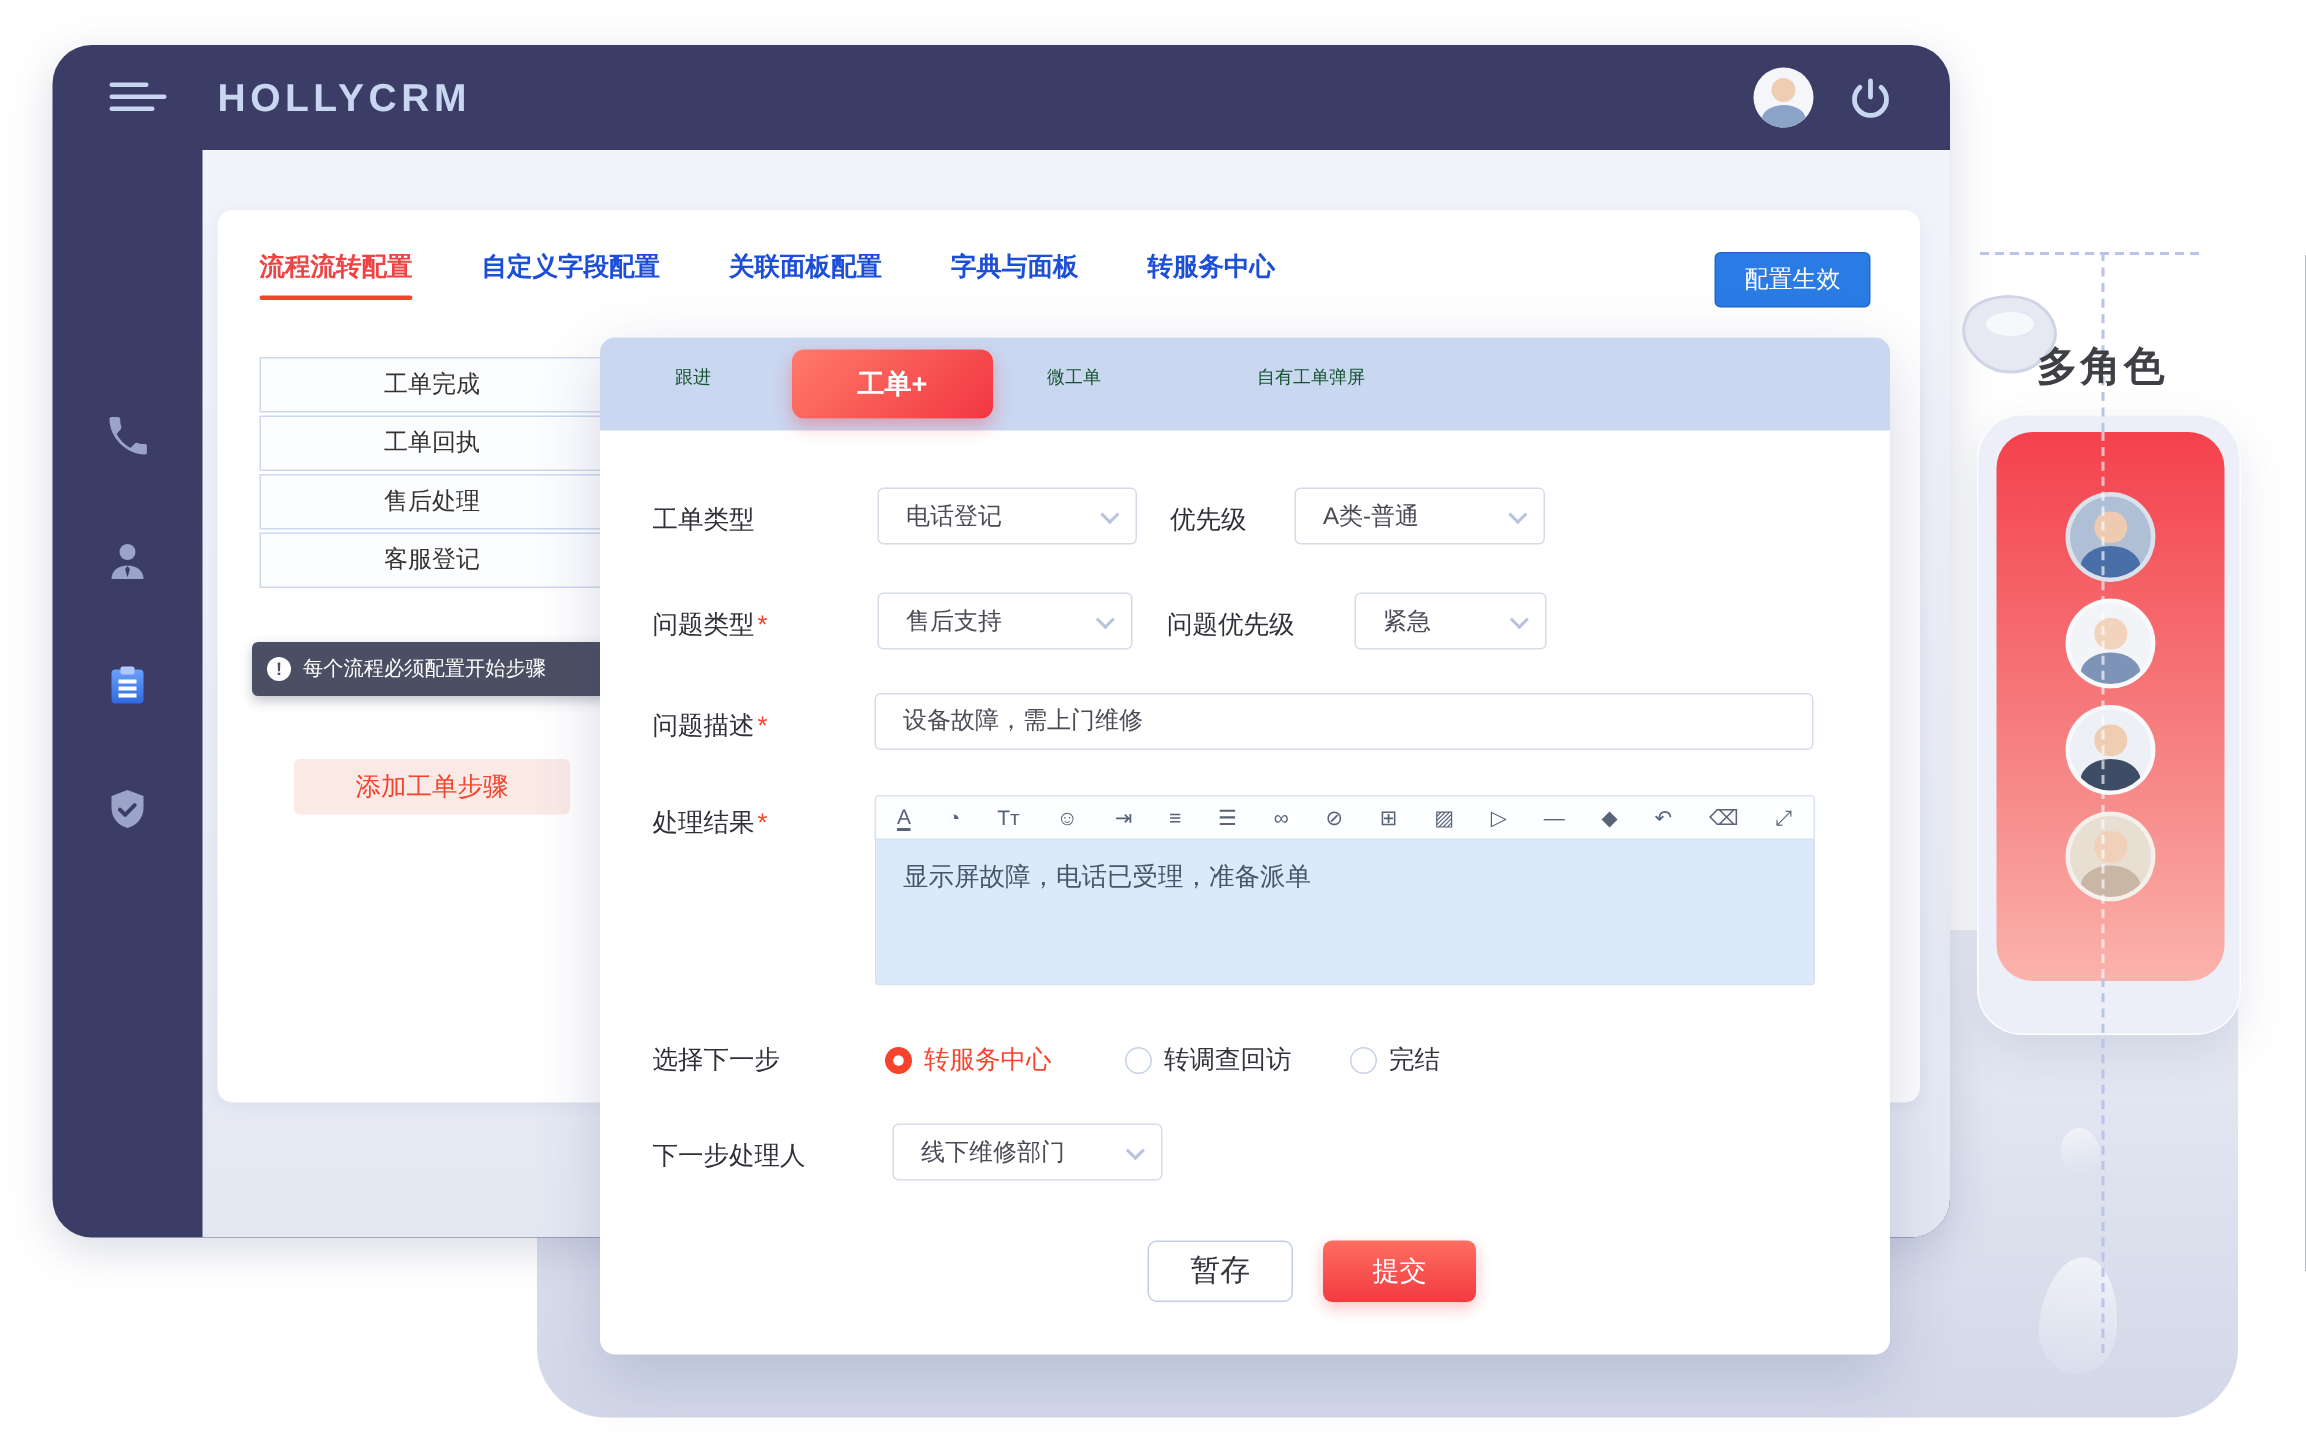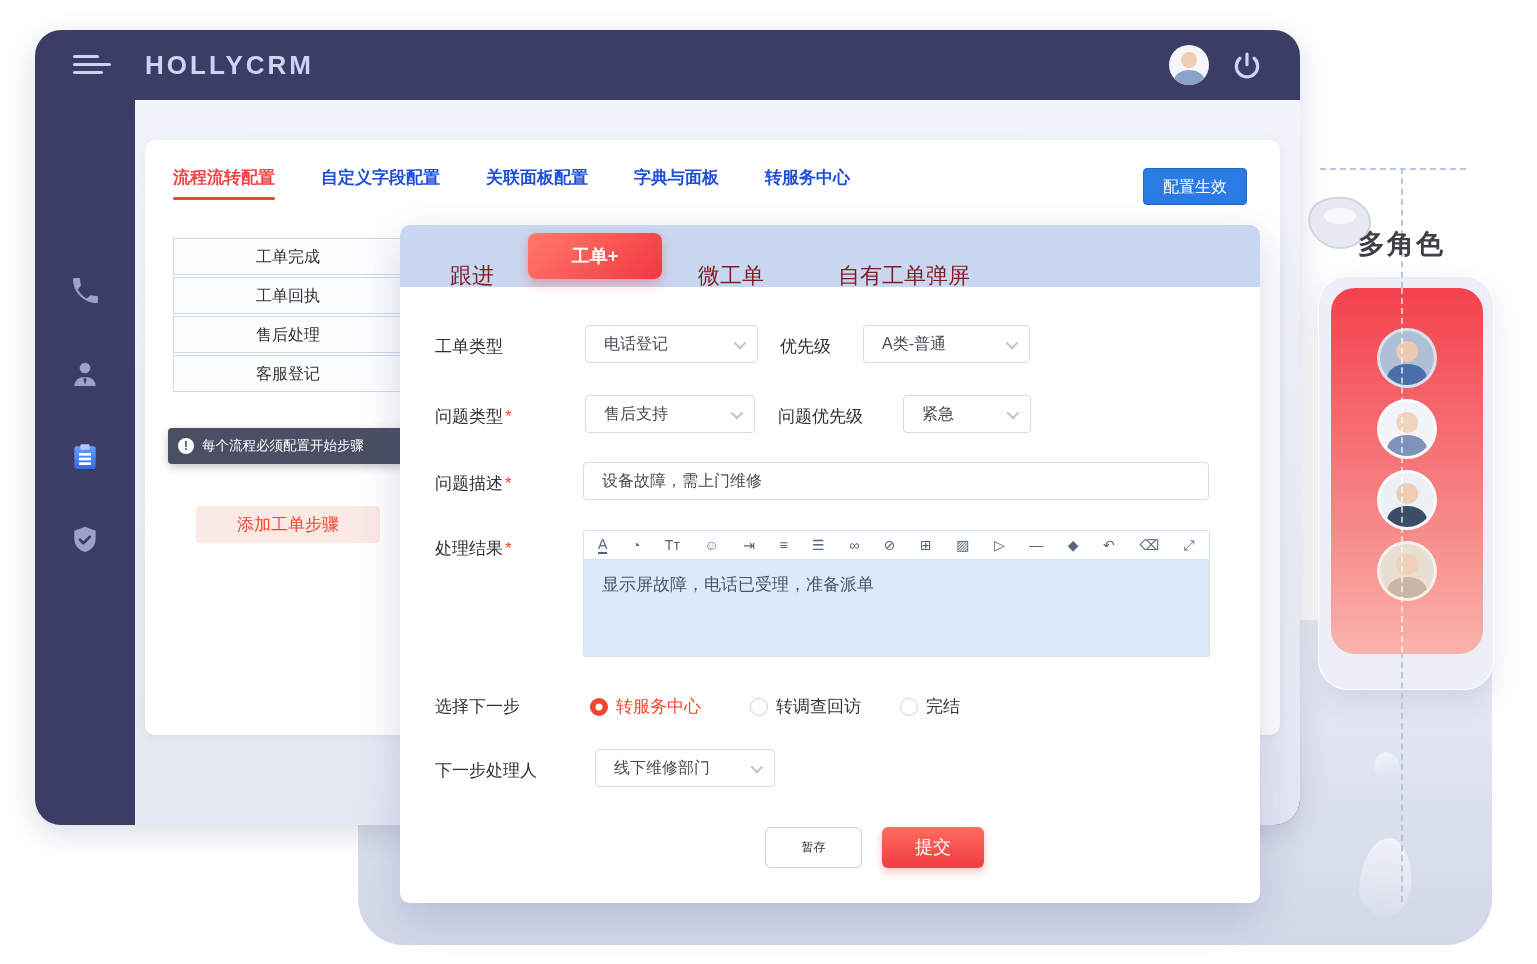--- a/index.html
+++ b/index.html
@@ -71,21 +71,21 @@
   .tooltip-text { color:#ffffff; font-size:13.5px; white-space:nowrap; }
 
   .add-step-btn { position:absolute; left:51px; top:366px; width:184px; height:37px; border-radius:4px;
     background:#FBE9E6; color:#F4442E; font-size:17px; text-align:center; line-height:37px; cursor:pointer; }
 
   
   .modal { position:absolute; left:400px; top:225px; width:860px; height:678px; background:#ffffff;
     border-radius:10px; box-shadow:0 14px 44px rgba(60,70,120,.20); z-index:5; }
   .modal-tabs { position:absolute; left:0; top:0; width:100%; height:62px;
     background:#C9D7F1; border-radius:10px 10px 0 0; }
-  .m-tab { position:absolute; top:36px; font-size:22px; color:#7f1d1d; cursor:pointer; white-space:nowrap; }
+  .m-tab { position:absolute; top:18px; font-size:12px; color:#14532d; cursor:pointer; white-space:nowrap; }
   .m-tab.t0 { left:50px; } .m-tab.t2 { left:298px; } .m-tab.t3 { left:438px; }
   .m-tab-pill { position:absolute; left:128px; top:8px; width:134px; height:46px; border-radius:8px;
     background:linear-gradient(135deg,#FF7A69 0%,#F23742 100%); color:#fff; font-size:18px; font-weight:bold;
     text-align:center; line-height:46px; box-shadow:0 5px 12px rgba(242,55,66,.35); cursor:pointer; }
 
   .f-label { position:absolute; font-size:17px; color:#2F3038; white-space:nowrap; }
   .req { color:#F4442E; margin-left:2px; }
   .select { position:absolute; height:38px; border:1px solid #D5DCE8; border-radius:4px; background:#fff;
     display:flex; align-items:center; padding:0 14px 0 18px; cursor:pointer; }
   .sel-value { flex:1; font-size:16px; color:#4A4B55; white-space:nowrap; }
@@ -113,21 +113,21 @@
   .radio-dot { width:18px; height:18px; border-radius:50%; border:1.5px solid #C7D2E4; background:#fff; position:relative; flex:none; }
   .radio-dot.checked { border:none; background:#F4442E; }
   .radio-dot.checked::after { content:""; position:absolute; left:50%; top:50%; width:7px; height:7px;
     border-radius:50%; background:#fff; transform:translate(-50%,-50%); }
   .radio-label { font-size:17px; color:#33343B; white-space:nowrap; }
   .radio-opt.o0 .radio-label { color:#F4442E; font-weight:normal; }
   .lab-r6 { left:35px; top:534px; }
   .sel-r6 { left:195px; top:524px; width:180px; }
 
   .save-btn { position:absolute; left:365px; top:602px; width:97px; height:41px; background:#fff;
-    border:1px solid #C5CEE4; border-radius:6px; font-size:12px; color:#33343B; text-align:center;
+    border:1px solid #C5CEE4; border-radius:6px; font-size:20px; color:#33343B; text-align:center;
     line-height:39px; cursor:pointer; }
   .submit-btn { position:absolute; left:482px; top:602px; width:102px; height:41px; border-radius:6px;
     background:linear-gradient(180deg,#FF6D60 0%,#F23B41 100%); font-size:18px; color:#fff; text-align:center;
     line-height:41px; box-shadow:0 4px 10px rgba(242,59,65,.3); cursor:pointer; }
 
   
   .dash-h { position:absolute; left:1320px; top:168px; width:146px; border-top:2px dashed #BAC4E6; z-index:6; }
   .dash-v1 { position:absolute; left:1401px; top:168px; height:120px; border-left:2px dashed #BAC4E6; z-index:6; }
   .dash-v2 { position:absolute; left:1401px; top:288px; height:364px; border-left:2px dashed rgba(255,255,255,.65); z-index:6; }
   .dash-v3 { position:absolute; left:1401px; top:652px; height:250px; border-left:2px dashed #BAC4E6; z-index:6; }

